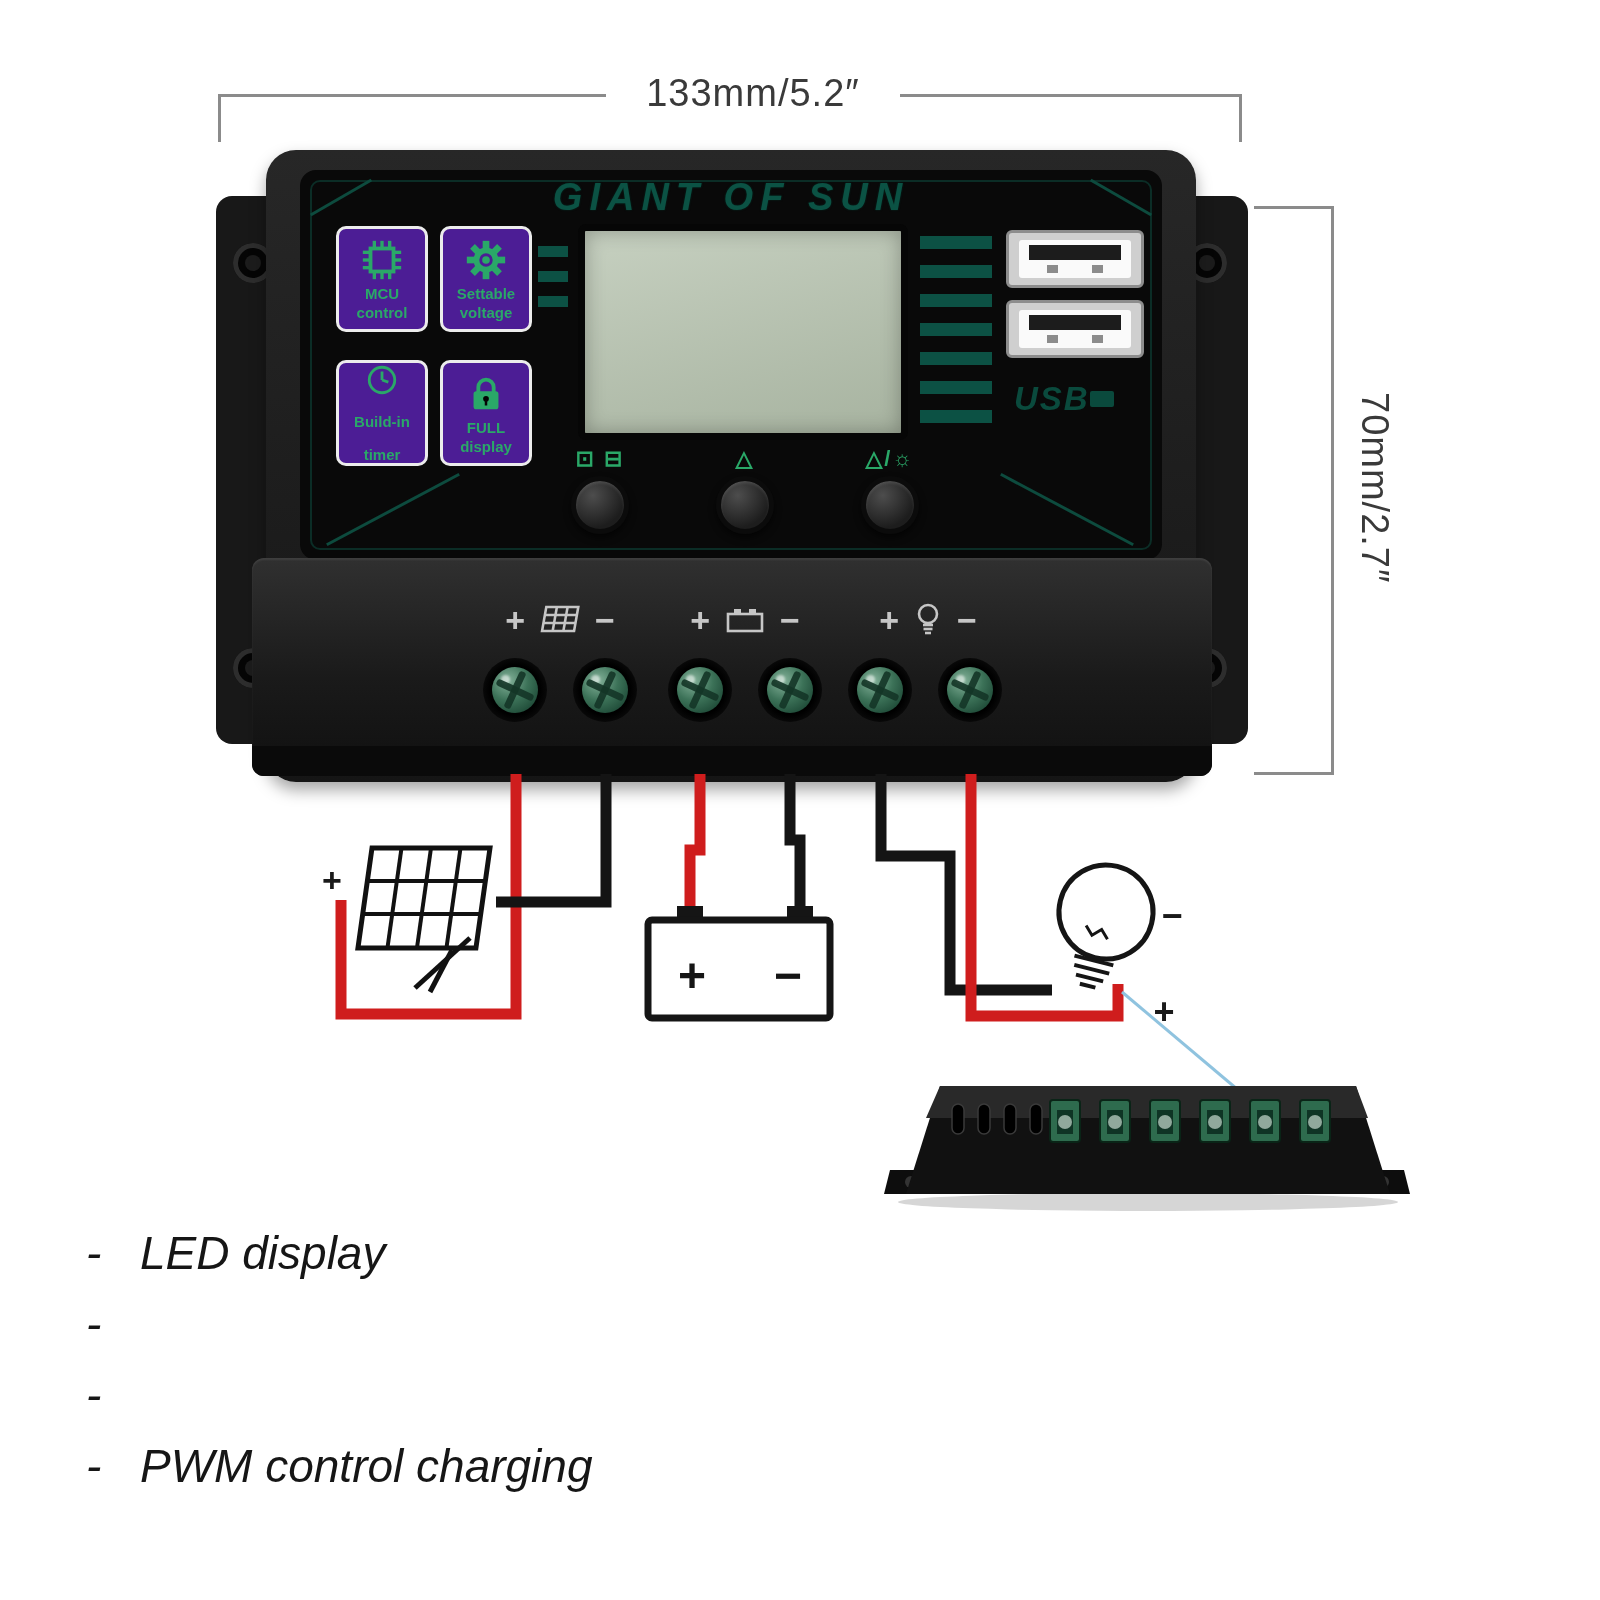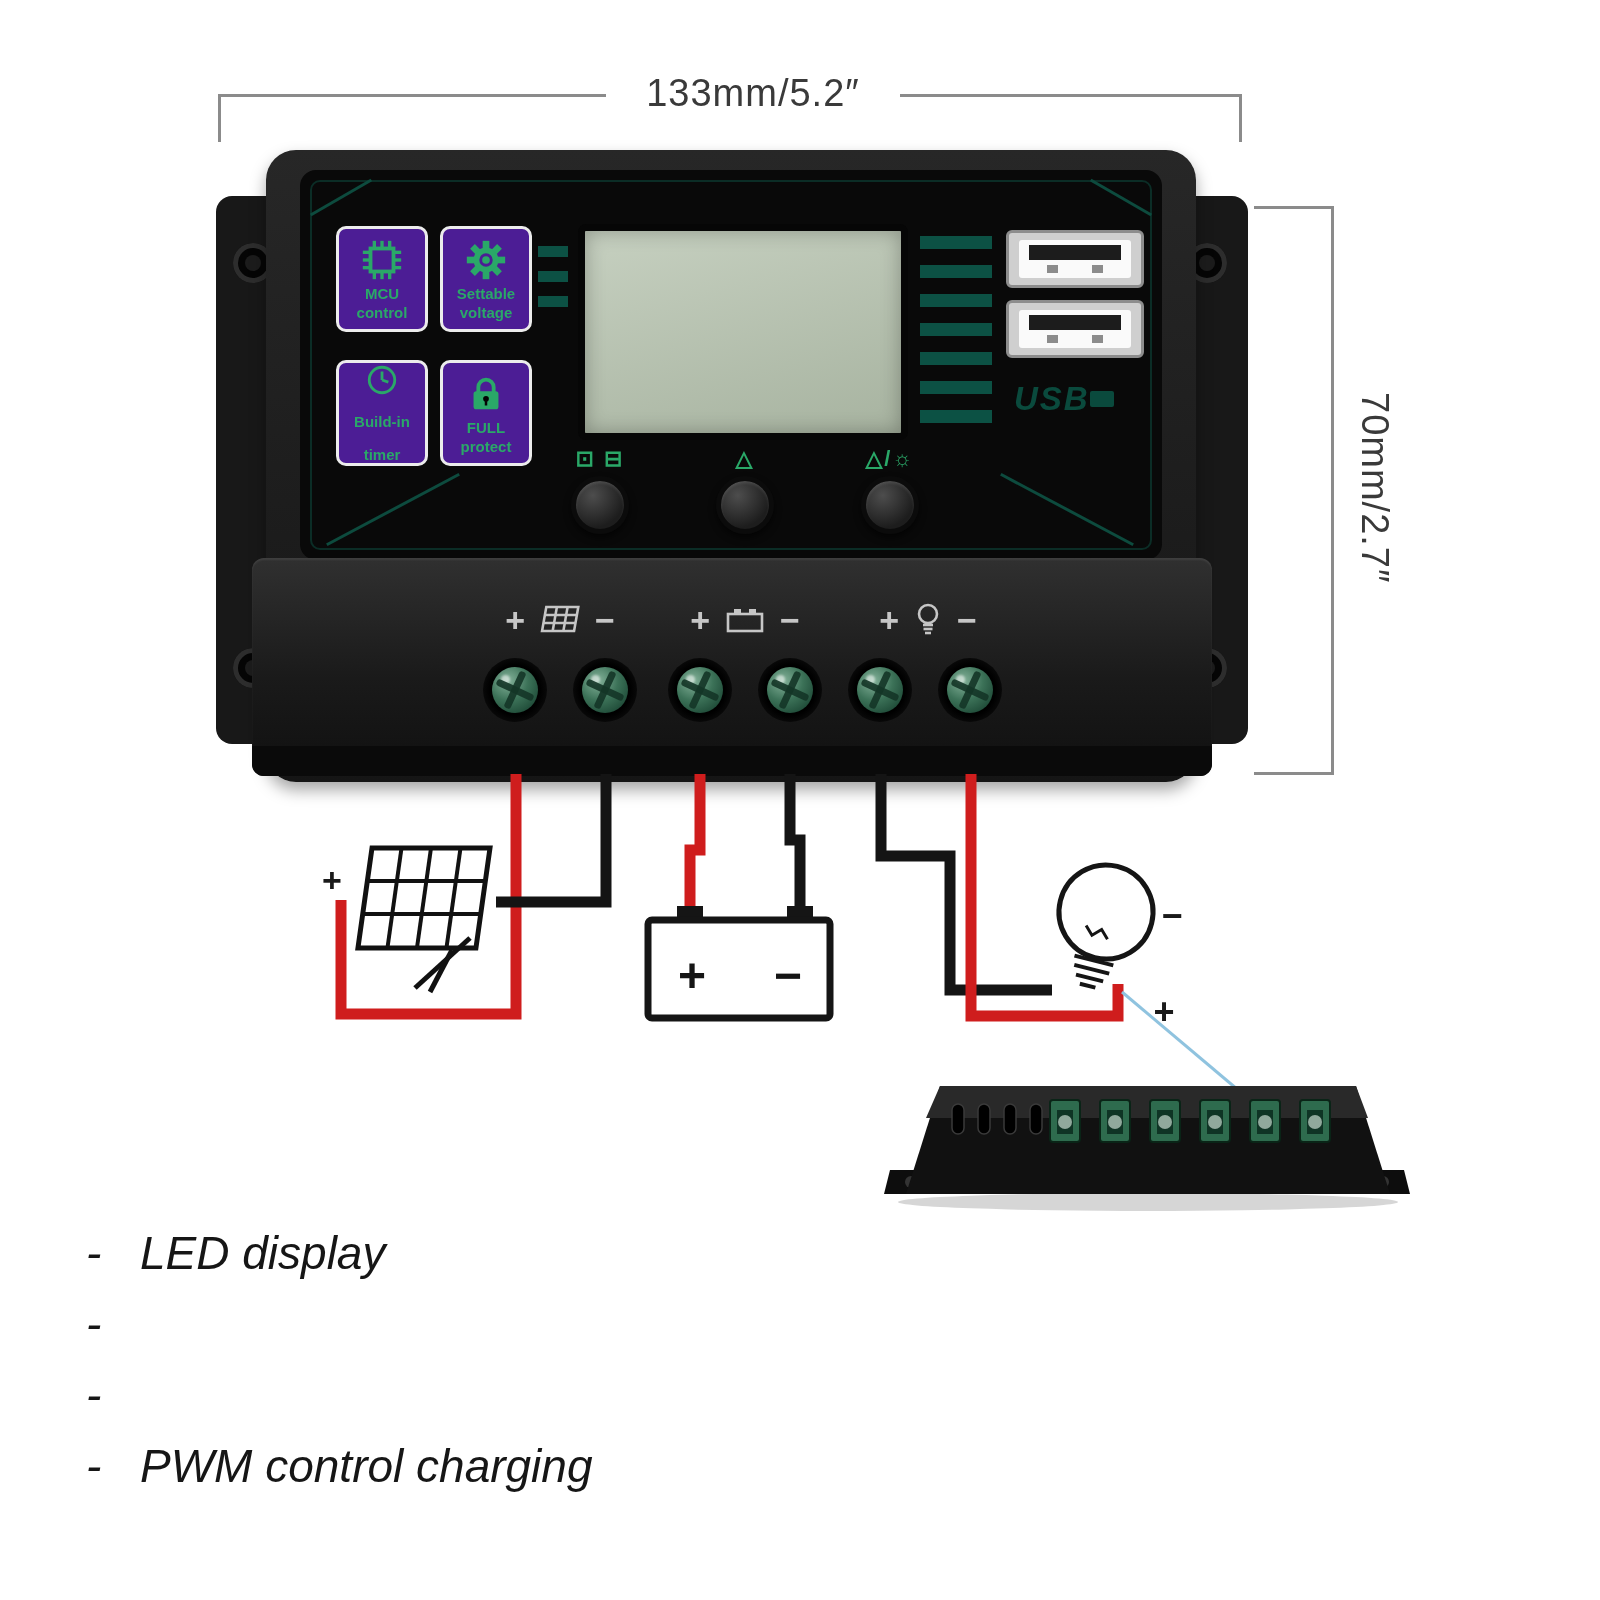--- a/index.html
+++ b/index.html
@@ -114,20 +114,21 @@
   <div class="hole" style="left:1187px;top:648px;"></div>
 
   <div class="body-main"></div>
   <div class="face"></div>
   <div class="face-accent"></div>
   <div class="diag" style="left:318px;top:508px;width:150px;transform:rotate(-28deg);"></div>
   <div class="diag" style="left:992px;top:508px;width:150px;transform:rotate(28deg);"></div>
   <div class="diag" style="left:306px;top:196px;width:70px;transform:rotate(-30deg);"></div>
   <div class="diag" style="left:1086px;top:196px;width:70px;transform:rotate(30deg);"></div>
 
+  <div class="brand">GIANT OF SUN</div>
 
   <div class="badge" style="left:336px;top:226px;">
     <svg viewBox="0 0 48 48">
       <rect x="12" y="12" width="24" height="24" fill="none" stroke="#2aa868" stroke-width="4"></rect>
       <g stroke="#2aa868" stroke-width="3.5">
         <line x1="16" y1="4" x2="16" y2="11"></line>
           <line x1="24" y1="4" x2="24" y2="11"></line>
           <line x1="32" y1="4" x2="32" y2="11"></line>
         <line x1="16" y1="37" x2="16" y2="44"></line>
           <line x1="24" y1="37" x2="24" y2="44"></line>
@@ -174,21 +175,21 @@
   </div>
 
   <div class="badge" style="left:440px;top:360px;">
     <svg viewBox="0 0 48 48">
       <path d="M16,22 v-5 a8,8 0 0 1 16,0 v5" fill="none" stroke="#2aa868" stroke-width="4"></path>
       <rect x="11" y="21" width="26" height="19" rx="3" fill="#2aa868"></rect>
       <circle cx="24" cy="29" r="3" fill="#040404"></circle>
       <rect x="22.7" y="30" width="2.6" height="6" fill="#040404"></rect>
     </svg>
     <div class="bl">FULL</div>
-    <div class="bl">protect</div>
+    <div class="bl">display</div>
   </div>
 
   <div class="lcd"></div>
 
   <div class="stripe" style="left:538px;top:246px;width:30px;height:11px;"></div>
   <div class="stripe" style="left:538px;top:271px;width:30px;height:11px;"></div>
   <div class="stripe" style="left:538px;top:296px;width:30px;height:11px;"></div>
   <div class="stripe" style="left:920px;top:236px;width:72px;height:13px;"></div>
   <div class="stripe" style="left:920px;top:265px;width:72px;height:13px;"></div>
   <div class="stripe" style="left:920px;top:294px;width:72px;height:13px;"></div>

